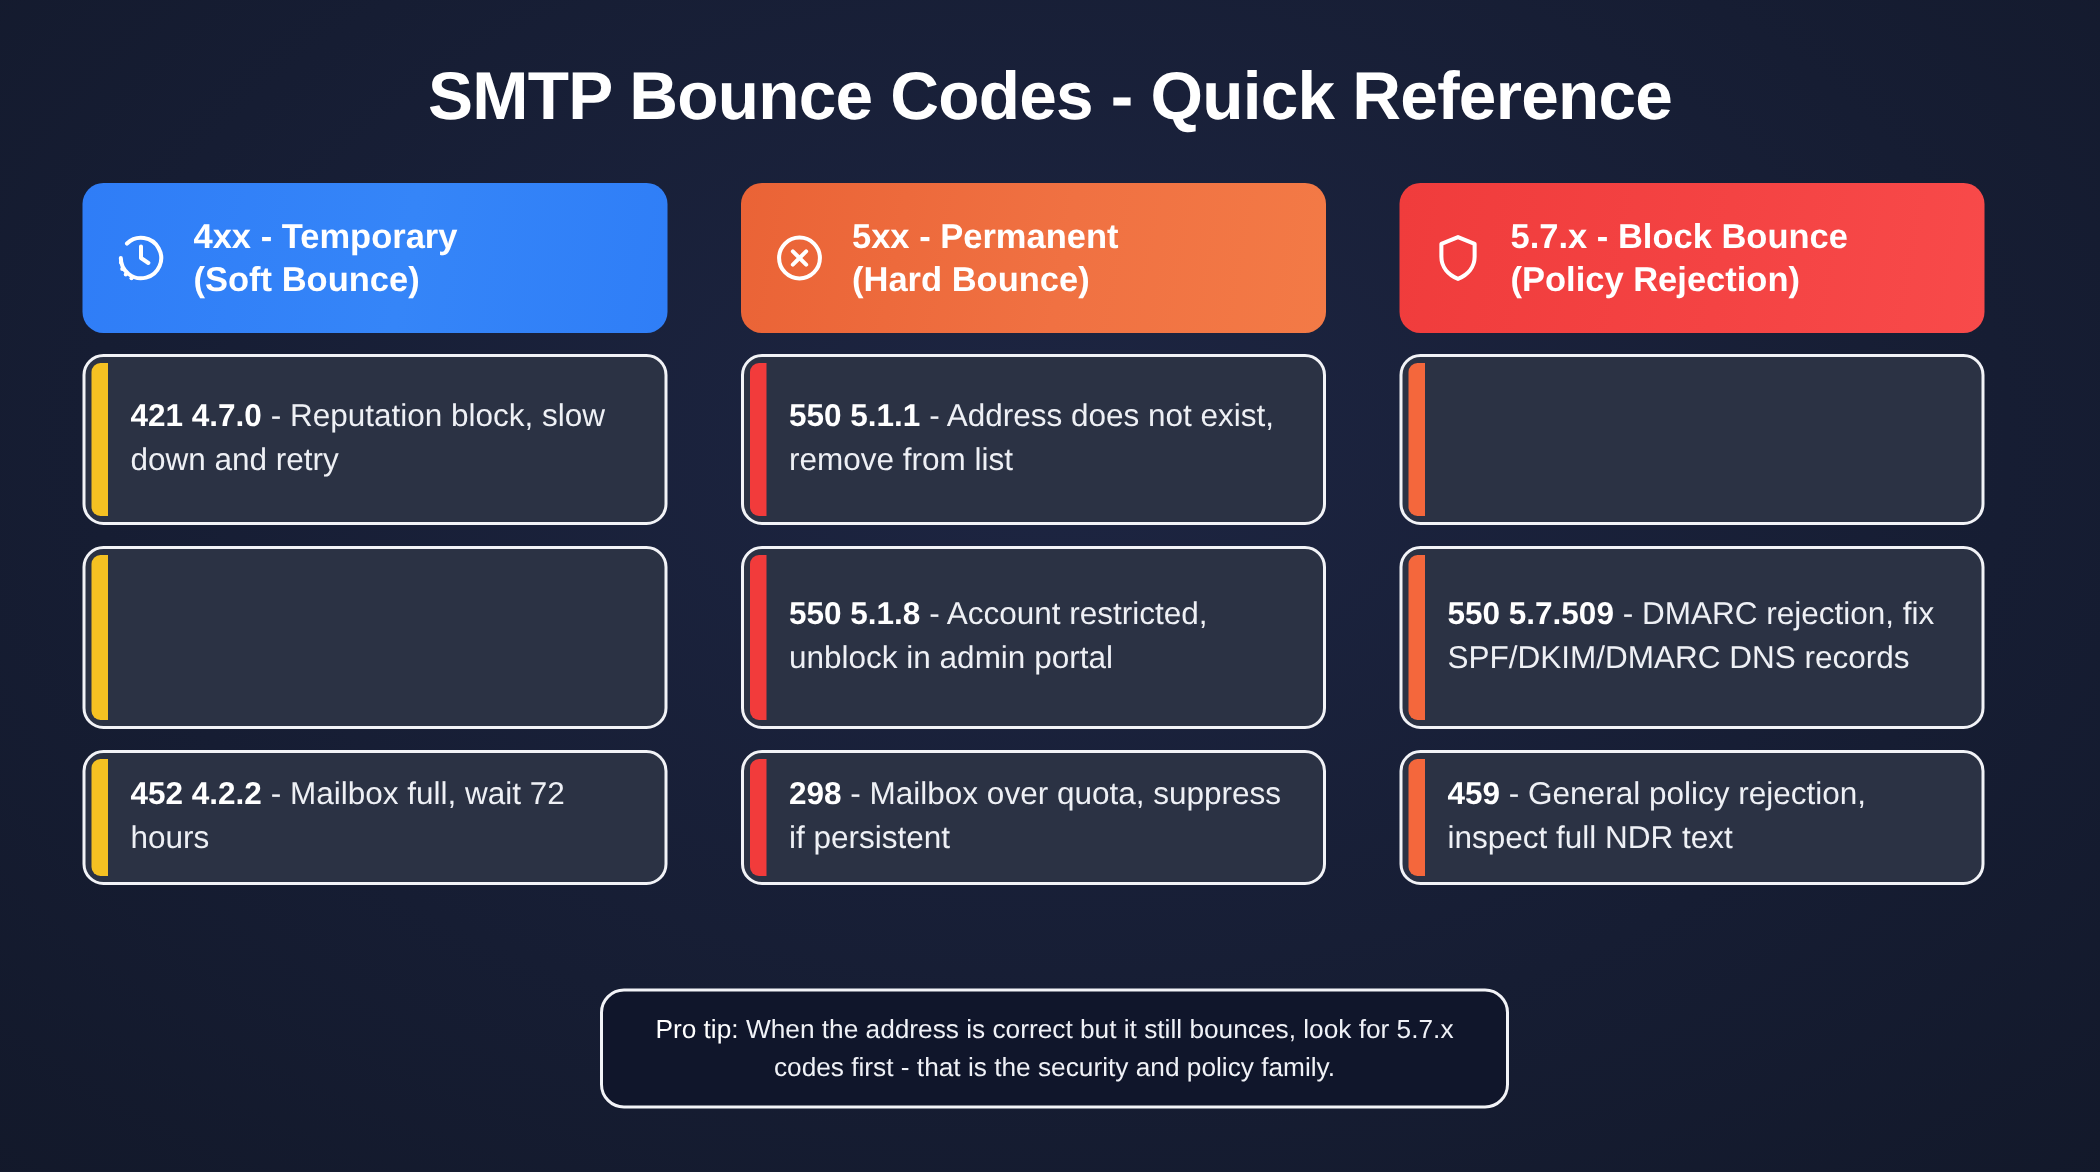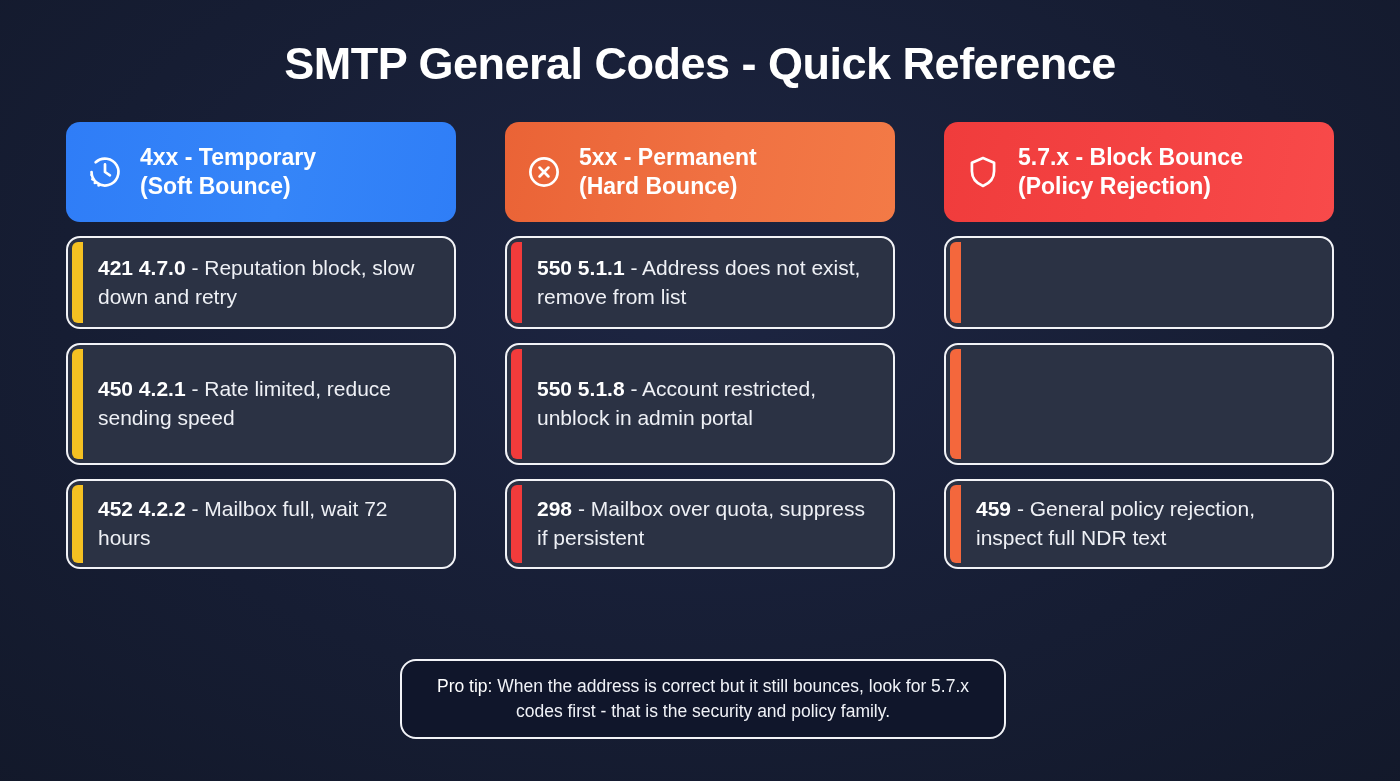--- a/index.html
+++ b/index.html
@@ -35,21 +35,21 @@
     font-size: 45px;
     font-weight: 700;
     letter-spacing: -0.5px;
     color: #ffffff;
   }
 
   
   .columns {
     position: absolute;
     top: 122px;
-    left: 66px;
+    left: 55px;
     width: 1270px;
     display: flex;
     gap: 49px;
   }
 
   .column {
     width: 390px;
     display: flex;
     flex-direction: column;
   }
@@ -112,21 +112,21 @@
     line-height: 1.36;
     color: #eef0f5;
     font-weight: 400;
   }
   .card .card-text .code {
     font-weight: 700;
     color: #ffffff;
   }
 
   
-  .row-1 { height: 93px; }
+  .row-1 { height: 114px; }
   .row-2 { height: 122px; }
   .row-3 { height: 90px; }
 
   
   .protip {
     position: absolute;
     left: 400px;
     top: 659px;
     width: 606px;
     min-height: 80px;
@@ -144,21 +144,21 @@
     text-align: center;
     color: #f0f2f7;
   }
   .protip-text .lead { font-weight: 400; color: #ffffff; }
 </style>
 </head>
 <body>
 
 <div id="page">
 
-  <h1 class="page-title">SMTP General Codes - Quick Reference</h1>
+  <h1 class="page-title">SMTP Bounce Codes - Quick Reference</h1>
 
   <div class="columns">
 
     <div class="column">
 
       <div class="col-header blue">
         <span class="hdr-icon">
           <svg viewBox="0 0 24 24" fill="none" stroke="#ffffff" stroke-width="1.7" stroke-linecap="round" stroke-linejoin="round">
             <path d="M3.5 12a8.5 8.5 0 1 0 2.6-6.1"></path>
             <path d="M4.1 16.6 4.11 16.6"></path>
@@ -174,23 +174,20 @@
 
       <div class="card row-1">
         <span class="accent" style="background:#f5c122"></span>
         <div class="card-text">
           <span class="code">421 4.7.0</span><span> - </span><span>Reputation block, slow down and retry</span>
         </div>
       </div>
 
       <div class="card row-2">
         <span class="accent" style="background:#f5c122"></span>
-        <div class="card-text">
-          <span class="code">450 4.2.1</span><span> - </span><span>Rate limited, reduce sending speed</span>
-        </div>
       </div>
 
       <div class="card row-3">
         <span class="accent" style="background:#f5c122"></span>
         <div class="card-text">
           <span class="code">452 4.2.2</span><span> - </span><span>Mailbox full, wait 72 hours</span>
         </div>
       </div>
     </div>
 
@@ -241,20 +238,23 @@
         <span class="hdr-label">5.7.x - Block Bounce
 (Policy Rejection)</span>
       </div>
 
       <div class="card row-1">
         <span class="accent" style="background:#f4673c"></span>
       </div>
 
       <div class="card row-2">
         <span class="accent" style="background:#f4673c"></span>
+        <div class="card-text">
+          <span class="code">550 5.7.509</span><span> - </span><span>DMARC rejection, fix SPF/DKIM/DMARC DNS records</span>
+        </div>
       </div>
 
       <div class="card row-3">
         <span class="accent" style="background:#f4673c"></span>
         <div class="card-text">
           <span class="code">459</span><span> - </span><span>General policy rejection, inspect full NDR text</span>
         </div>
       </div>
     </div>
 

